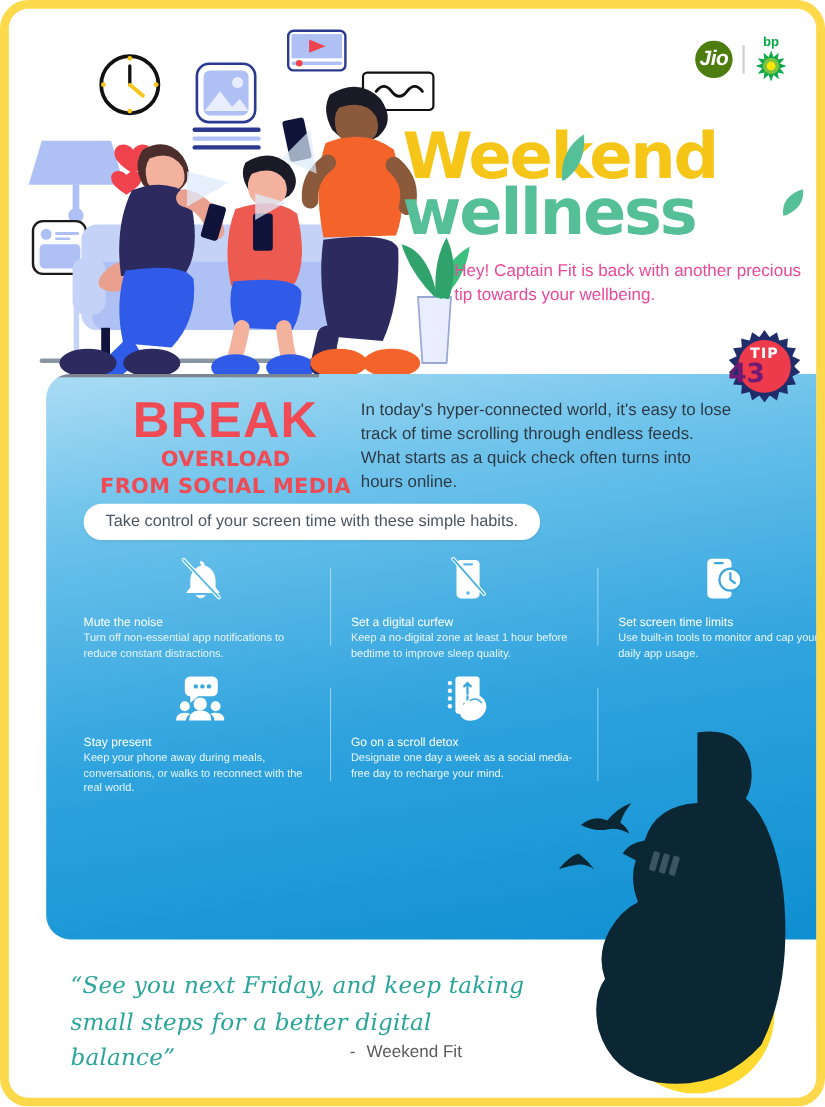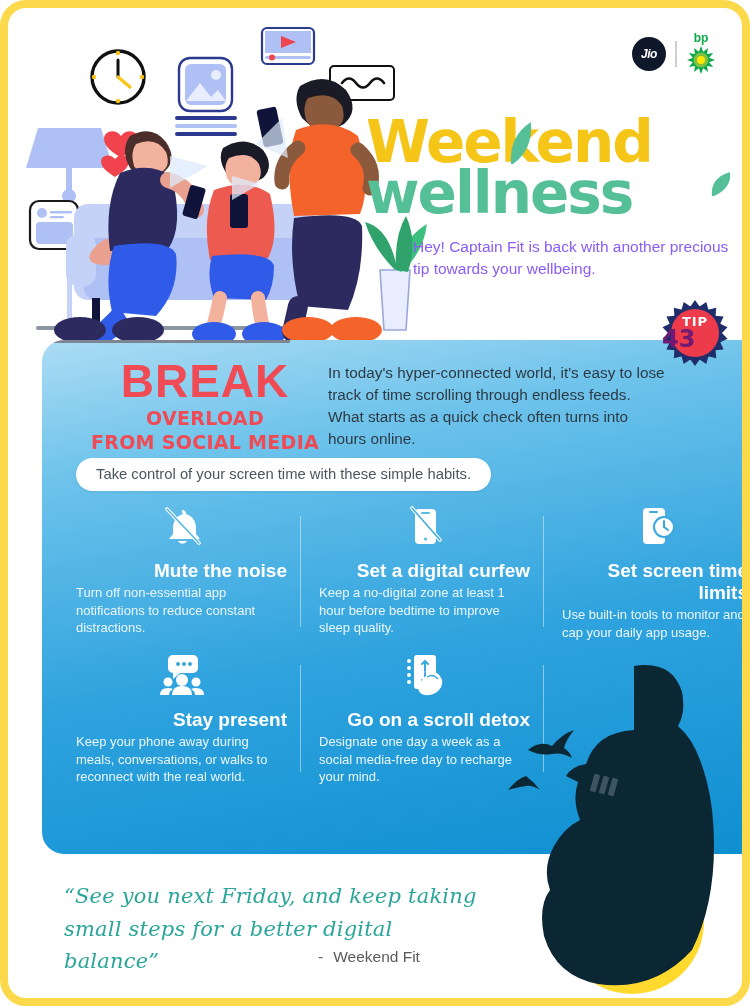--- a/index.html
+++ b/index.html
@@ -29,22 +29,22 @@
   .illo-svg { position:absolute; left:0; top:0; }
 
   
   .brand {
     position: absolute; right: 26px; top: 24px;
     display: flex; align-items: center; gap: 9px;
     z-index: 20;
   }
   .jio-badge {
     width: 34px; height: 34px; border-radius: 50%;
-    background: #0f172a;
-    color: #fff; font-weight: 700; font-size: 12px;
+    background: #4d7c0f;
+    color: #fff; font-weight: 700; font-size: 19px;
     display: flex; align-items: center; justify-content: center;
     font-style: italic; letter-spacing: -.5px;
   }
   .brand-sep { width: 2px; height: 26px; background: #cfcfcf; }
   .bp-wrap { display:flex; flex-direction:column; align-items:center; }
   .bp-text { font-size: 12px; color: #0BA84A; font-weight: 700; line-height: 1; margin-bottom:1px; }
 
   
   .headline {
     position: absolute; left: 358px; top: 108px; width: 370px;
@@ -58,21 +58,21 @@
   .hl-line2 {
     font-size: 58px; font-weight: 800; color: #55BF98;
     letter-spacing: -2px; line-height: .92;
     font-family: "DejaVu Sans", sans-serif;
     margin-top: -2px;
   }
   .hl-leaf1 { position:absolute; left:141px; top:4px; }
   .hl-leaf2 { position:absolute; right:2px; top:54px; }
   .sub {
     position: absolute; left: 405px; top: 228px; width: 320px;
-    font-size: 15.5px; line-height: 1.42; color: #8b5cf6;
+    font-size: 15.5px; line-height: 1.42; color: #ec4899;
     z-index: 15;
   }
 
   
   .tip-badge {
     position: absolute; right: 14px; top: 292px;
     width: 66px; height: 66px; z-index: 30;
   }
   .tip-badge .tip-word {
     position: absolute; left: 0; right: 0; top: 14px;
@@ -133,22 +133,22 @@
     grid-template-columns: 225px 225px 200px;
     column-gap: 18px;
     row-gap: 10px;
   }
   .cell { position: relative; padding-right: 14px; }
   .cell.div-right::after {
     content: ""; position: absolute; right: 0; top: 14px; bottom: 14px;
     width: 1px; background: rgba(255,255,255,.45);
   }
   .cell-icon { height: 46px; display:flex; align-items:flex-end; justify-content:center; margin-bottom: 12px; }
-  .cell-title { font-size: 19px; font-weight: 700; color: #ffffff; margin-bottom: 2px; text-align: right; }
-  .cell-body { font-size: 13px; line-height: 1.35; color: #EAF6FD; }
+  .cell-title { font-size: 11px; font-weight: 400; color: #ffffff; margin-bottom: 2px; }
+  .cell-body { font-size: 10px; line-height: 1.35; color: #EAF6FD; }
 
   
   .captain {
     position: absolute; left: 478px; top: 636px;
     width: 272px; height: 362px; z-index: 25;
     pointer-events: none;
   }
 
   
   .quote {

